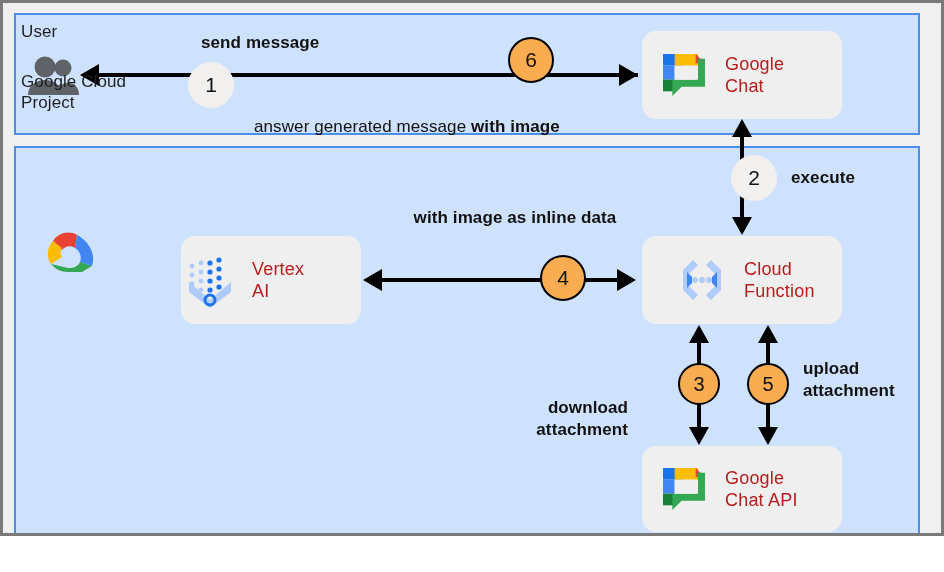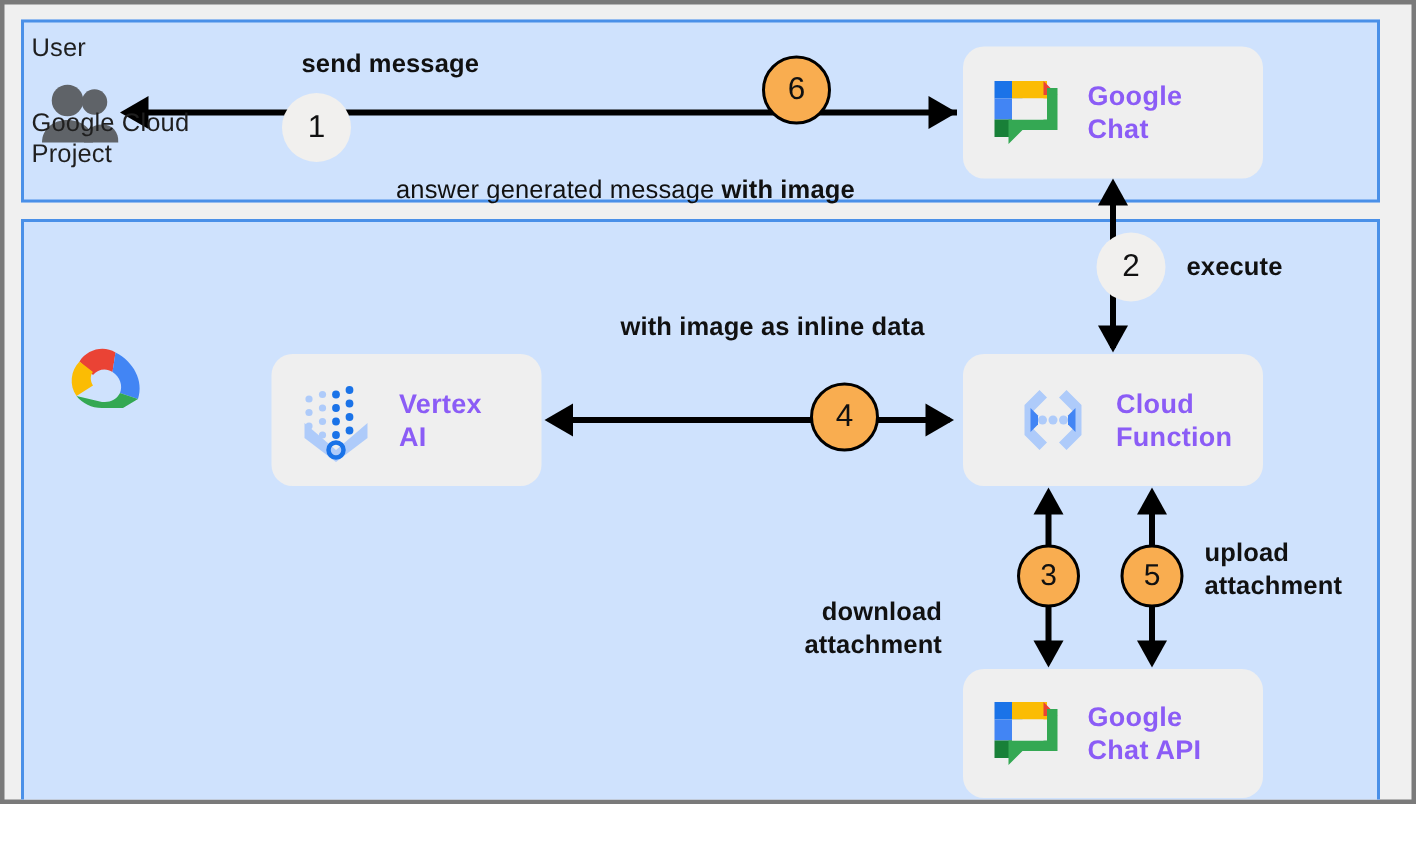--- a/index.html
+++ b/index.html
@@ -48,28 +48,28 @@
   .card {
     position: absolute;
     background: #efefef;
     border-radius: 14px;
     display: flex;
     align-items: center;
     box-sizing: border-box;
   }
   .card-label {
     font-size: 18px;
-    font-weight: bold;
-    color: #8b5cf6;
+    font-weight: normal;
+    color: #b91c1c;
     line-height: 22px;
     white-space: pre-line;
     letter-spacing: .2px;
   }
   #card-google-chat  { left: 639px; top: 28px;  width: 200px; height: 88px; padding-left: 14px; gap: 13px; }
-  #card-vertex-ai    { left: 178px; top: 233px; width: 180px; height: 88px; padding-left: 14px; gap: 13px; }
+  #card-vertex-ai    { left: 178px; top: 233px; width: 180px; height: 88px; gap: 13px; }
   #card-cloud-func   { left: 639px; top: 233px; width: 200px; height: 88px; padding-left: 31px; gap: 13px; }
   #card-chat-api     { left: 639px; top: 443px; width: 200px; height: 86px; padding-left: 14px; gap: 13px; }
 
   .icon-box { flex: 0 0 auto; display: block; }
 
   
   .ln {
     position: absolute;
     background: #000000;
   }
@@ -122,21 +122,21 @@
 
   <svg class="icon-box" style="position:absolute;left:22px;top:52px;" width="54" height="42" viewBox="0 0 54 42">
     <circle cx="20" cy="12" r="10.5" fill="#5f6368"></circle>
     <path d="M3 40c0-9.2 7.6-15 17-15s17 5.8 17 15z" fill="#5f6368"></path>
     <circle cx="38" cy="13" r="8.5" fill="#5f6368"></circle>
     <path d="M31 40c0-7.4 5.2-12 12-12s11 4.6 11 12z" fill="#5f6368"></path>
   </svg>
 
   <div class="lbl lbl-bold" style="left:163px;top:29px;margin-left:35px;">send message</div>
 
-  <div class="lbl" style="left:261px;top:91px;">
+  <div class="lbl" style="left:251px;top:91px;">
     <span>answer generated message </span><span class="lbl-bold">with image</span>
   </div>
 
   <div class="ln ln-h" style="left:95px;top:70px;width:540px;"></div>
   <div class="arrow ar-left" style="left:77px;top:61px;"></div>
   <div class="arrow ar-right" style="left:616px;top:61px;"></div>
 
   <div class="badge badge-plain" style="left:185px;top:59px;">1</div>
 
   <div class="badge badge-orange" style="left:505px;top:34px;">6</div>

